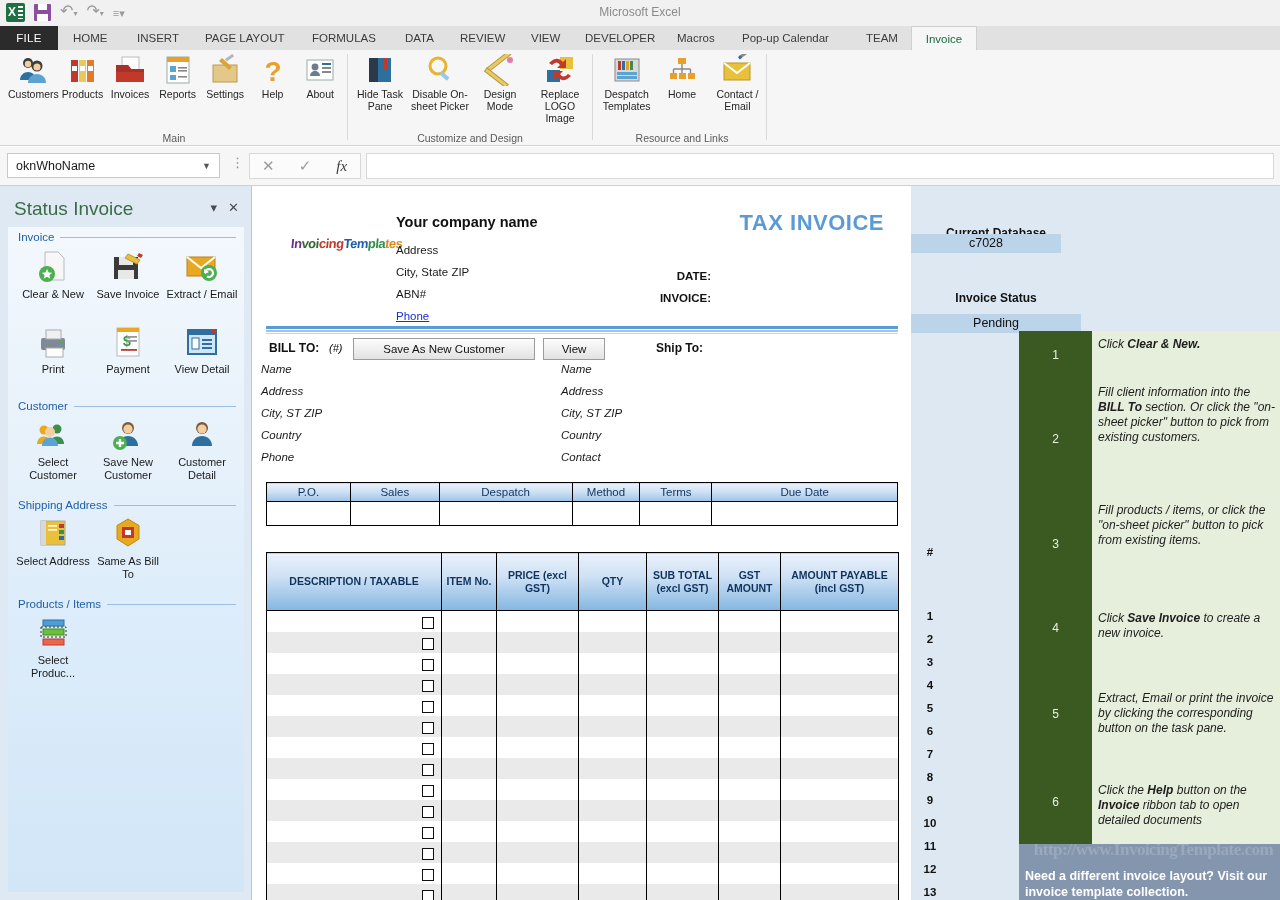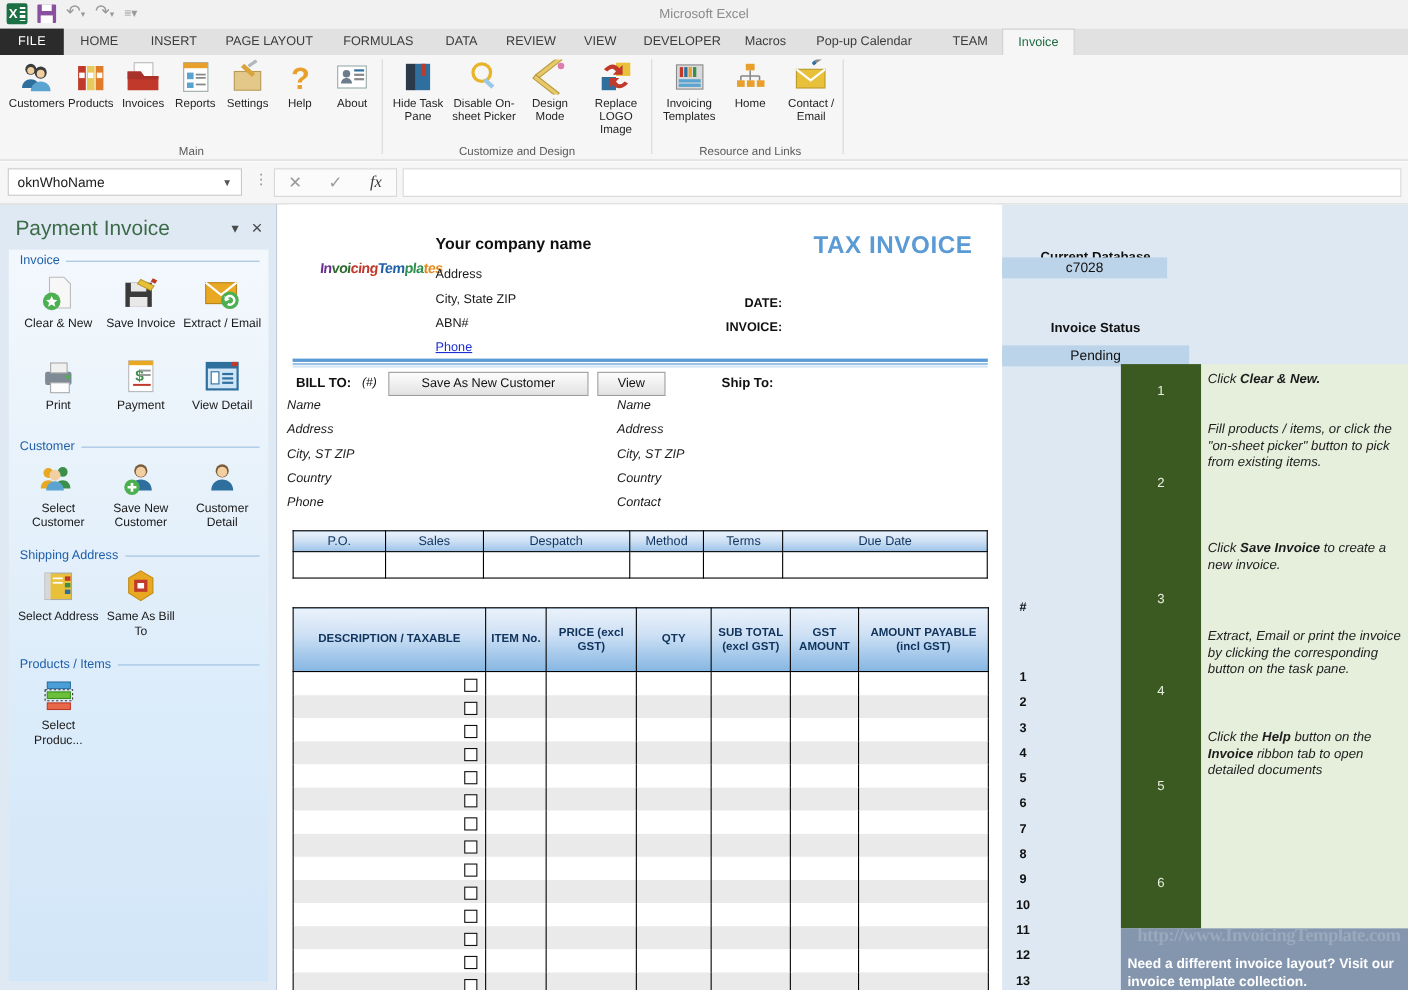--- a/index.html
+++ b/index.html
@@ -401,21 +401,21 @@
             <svg width="34" height="32" viewBox="0 0 34 32">
               <rect x="5" y="5" width="24" height="22" fill="#d9d9d9" stroke="#8a8a8a"></rect>
               <rect x="8" y="7" width="3" height="9" fill="#c0392b"></rect>
               <rect x="12" y="7" width="3" height="9" fill="#2f6f9e"></rect>
               <rect x="16" y="7" width="3" height="9" fill="#e8a02a"></rect>
               <rect x="20" y="7" width="3" height="9" fill="#3c8f4a"></rect>
               <rect x="7" y="18" width="20" height="3" fill="#5ba3d0"></rect>
               <rect x="7" y="22" width="20" height="3" fill="#5ba3d0"></rect>
             </svg>
           </div>
-          <div class="lbl">Invoicing Templates</div>
+          <div class="lbl">Despatch Templates</div>
         </div>
         <div class="ritem">
           <div class="glyph">
             <svg width="34" height="32" viewBox="0 0 34 32">
               <rect x="13" y="4" width="8" height="6" fill="#e8a02a"></rect>
               <rect x="5" y="19" width="7" height="6" fill="#e8a02a"></rect>
               <rect x="14" y="19" width="7" height="6" fill="#e8a02a"></rect>
               <rect x="23" y="19" width="7" height="6" fill="#e8a02a"></rect>
               <path d="M17 10v5M8.5 15h17M8.5 15v4M17 15v4M25.5 15v4" stroke="#888" stroke-width="1.4" fill="none"></path>
             </svg>
@@ -450,21 +450,21 @@
       <div class="fb-btn">✕</div>
       <div class="fb-btn">✓</div>
       <div class="fb-btn fx">
           <i>fx</i>
         </div>
     </div>
     <div class="fb-input"></div>
   </div>
 
   <div class="taskpane">
-    <div class="tp-title">Payment Invoice</div>
+    <div class="tp-title">Status Invoice</div>
     <div class="tp-ctl" style="right:34px;">▾</div>
     <div class="tp-ctl" style="right:12px;">✕</div>
 
     <div class="tp-body">
 
       <div class="tp-sec" style="top:4px;">
         <span class="t">Invoice</span>
         <span class="rule"></span>
       </div>
 
@@ -906,20 +906,21 @@
         <div class="steps-num">
           <div class="snum" style="height:48px;line-height:48px;">1</div>
           <div class="snum" style="height:120px;line-height:120px;">2</div>
           <div class="snum" style="height:90px;line-height:90px;">3</div>
           <div class="snum" style="height:78px;line-height:78px;">4</div>
           <div class="snum" style="height:94px;line-height:94px;">5</div>
           <div class="snum" style="height:83px;line-height:83px;">6</div>
         </div>
         <div class="steps-txt">
           <div class="stxt" style="height:48px;padding-top:6px;">Click <b>Clear &amp; New.</b></div>
+          <div class="stxt" style="height:120px;padding-top:6px;">Fill client information into the <b>BILL To</b> section. Or click the "on-sheet picker" button to pick from existing customers.</div>
           <div class="stxt" style="height:90px;padding-top:4px;">Fill products / items, or click the "on-sheet picker" button to pick from existing items.</div>
           <div class="stxt" style="height:78px;padding-top:22px;">Click <b>Save Invoice</b> to create a new invoice.</div>
           <div class="stxt" style="height:94px;padding-top:24px;">Extract, Email or print the invoice by clicking the corresponding button on the task pane.</div>
           <div class="stxt" style="height:83px;padding-top:22px;">Click the <b>Help</b> button on the <b>Invoice</b> ribbon tab to open detailed documents</div>
         </div>
       </div>
     </div>
 
     <div class="promo">
       <div class="promo-wm">http://www.InvoicingTemplate.com</div>

